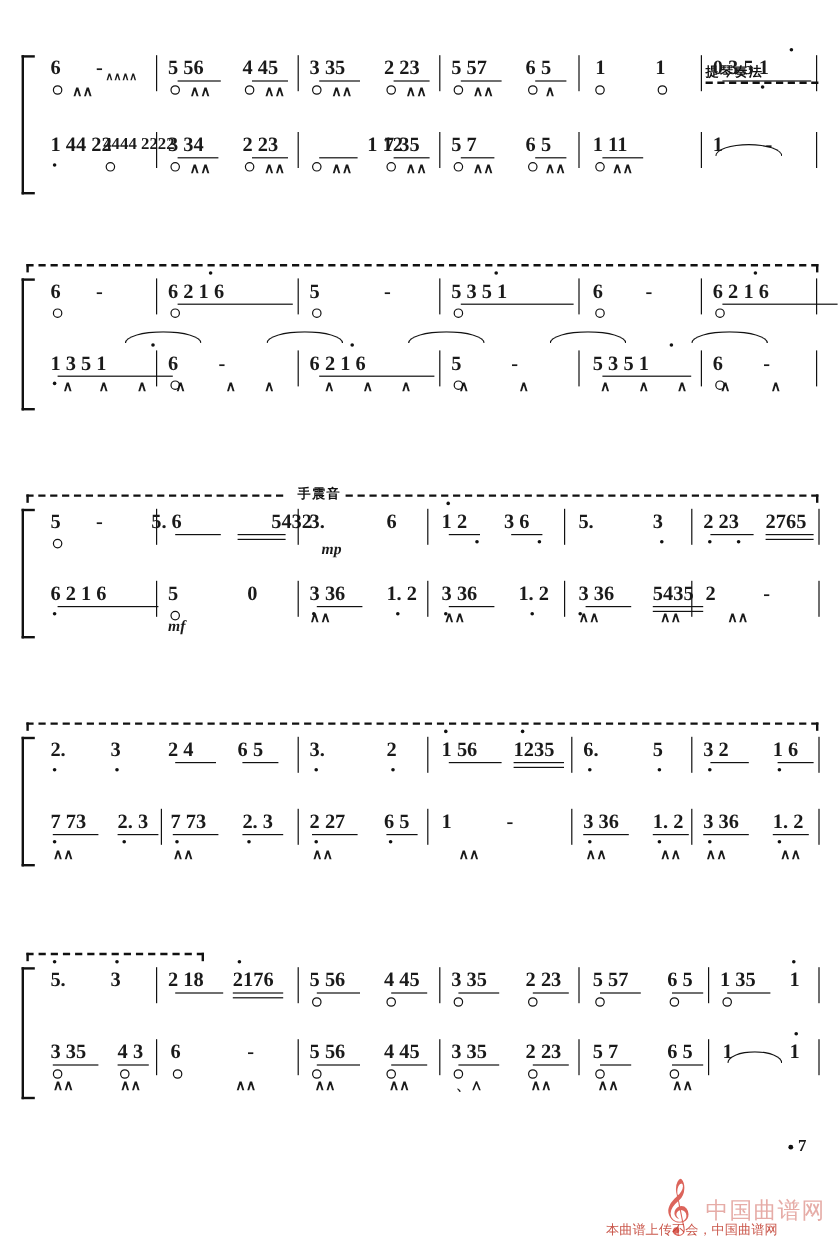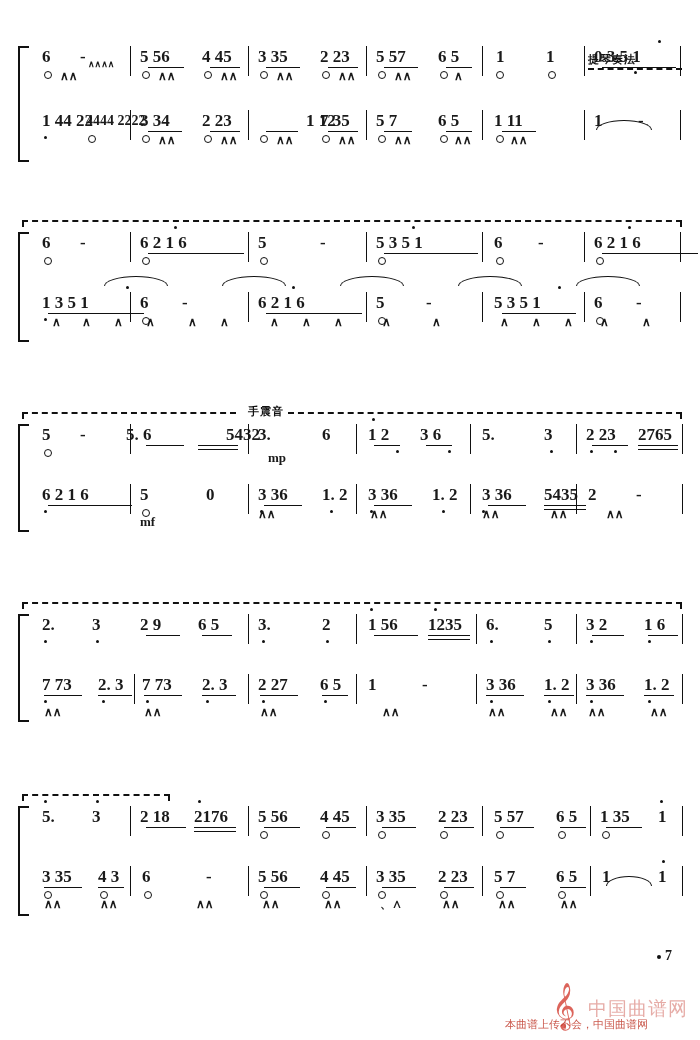--- a/index.html
+++ b/index.html
@@ -106,20 +106,21 @@
   .slur {
     position: absolute;
     height: 9px;
     border: 1.4px solid #111;
     border-bottom: none;
     border-radius: 50% 50% 0 0 / 100% 100% 0 0;
   }
   .dyn {
     position: absolute;
     font-family: "Liberation Serif", serif;
+    font-style: italic;
     font-weight: 700;
     font-size: 13px;
   }
   
   .pageno {
     position: absolute;
     right: 28px;
     bottom: 76px;
     font-size: 14px;
     font-weight: 700;
@@ -474,21 +475,21 @@
   <div class="system" style="top:598px;height:140px;">
     <div class="dashline" style="left:22px; top:4px; width:660px;"></div>
     <div class="dashtick" style="left:22px; top:4px;"></div>
     <div class="dashtick" style="left:680px; top:4px;"></div>
 
     <div class="bracket" style="top:16px; height:104px;"></div>
 
     <div class="row" style="top:16px;">
       <div class="cell" style="left:12px; top:2px;">2.</div>
       <div class="cell" style="left:62px; top:2px;">3</div>
-      <div class="cell" style="left:110px; top:2px;">2 9</div>
+      <div class="cell" style="left:110px; top:2px;">2 4</div>
       <div class="cell" style="left:168px; top:2px;">6 5</div>
       <div class="bar" style="left:218px;"></div>
       <div class="cell" style="left:228px; top:2px;">3.</div>
       <div class="cell" style="left:292px; top:2px;">2</div>
       <div class="bar" style="left:326px;"></div>
       <div class="cell" style="left:338px; top:2px;">1 56</div>
       <div class="cell" style="left:398px; top:2px;">1235</div>
       <div class="bar" style="left:446px;"></div>
       <div class="cell" style="left:456px; top:2px;">6.</div>
       <div class="cell" style="left:514px; top:2px;">5</div>

